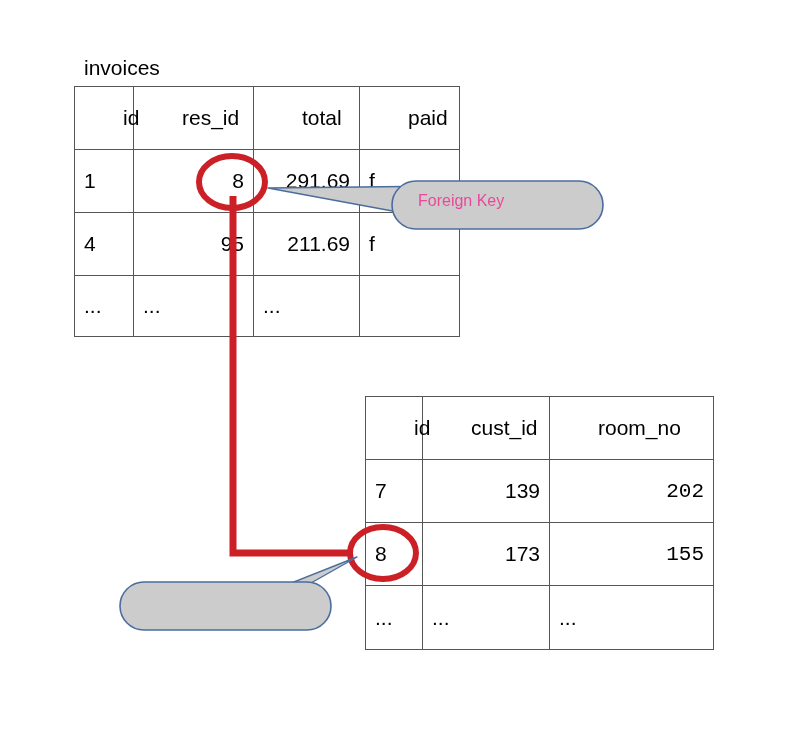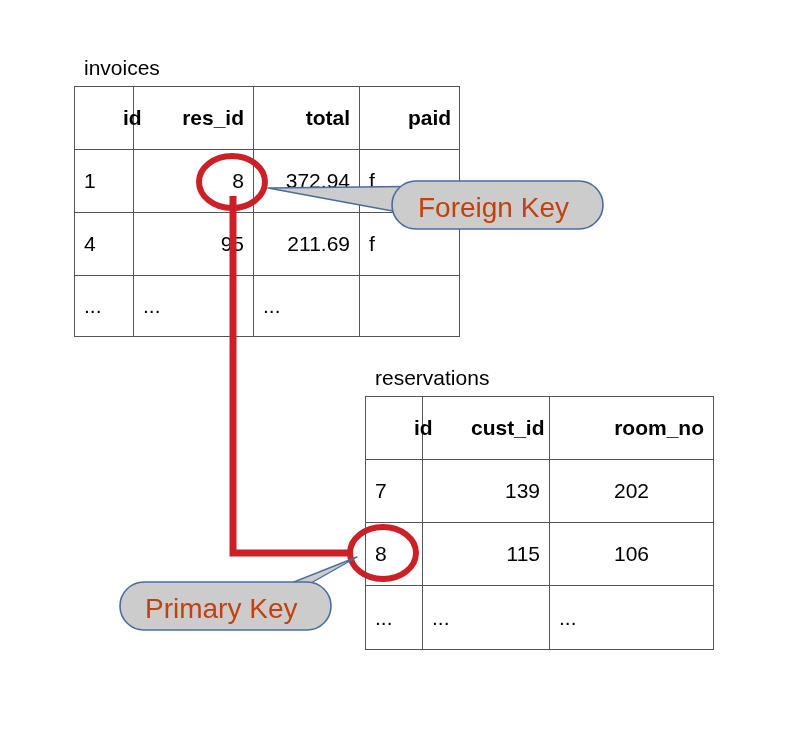--- a/index.html
+++ b/index.html
@@ -30,27 +30,27 @@
   .db-table td, .db-table th {
     border: 1px solid #555555;
     font-size: 21px;
     color: #000000;
     font-weight: normal;
     padding: 0 9px;
     vertical-align: middle;
     background: transparent;
   }
   .db-table th {
-    font-weight: bold;
-    text-align: right;
+    font-weight: normal;
+    text-align: left;
     padding-left: 48px;
   }
   .t-left   { text-align: left; }
   .t-right  { text-align: right; }
-  .t-center { text-align: center; }
+  .t-center { text-align: right; font-family: Liberation Mono, monospace; }
 
   .table-title {
     position: absolute;
     font-size: 21px;
     color: #000000;
     white-space: nowrap;
   }
 
   
   #invoices-title { left: 84px;  top: 56px; }
@@ -75,22 +75,22 @@
   #overlay {
     position: absolute;
     left: 0;
     top: 0;
     width: 794px;
     height: 756px;
     pointer-events: none;
   }
   .callout-text {
     position: absolute;
-    font-size: 28px;
-    color: #c2410c;
+    font-size: 16px;
+    color: #ec4899;
     white-space: nowrap;
   }
   #fk-label { left: 418px; top: 192px; }
   #pk-label { left: 145px; top: 593px; }
 </style>
 </head>
 <body>
 
 <div id="canvas">
 
@@ -108,39 +108,38 @@
         <th class="t-left">id</th>
         <th class="t-left">res_id</th>
         <th class="t-left">total</th>
         <th class="t-left">paid</th>
       </tr>
     </thead>
     <tbody>
       <tr>
         <td class="t-left">1</td>
         <td class="t-right">8</td>
-        <td class="t-right">372.94</td>
+        <td class="t-right">291.69</td>
         <td class="t-left">f</td>
       </tr>
       <tr>
         <td class="t-left">4</td>
         <td class="t-right">95</td>
         <td class="t-right">211.69</td>
         <td class="t-left">f</td>
       </tr>
       <tr class="r-last">
         <td class="t-left">...</td>
         <td class="t-left">...</td>
         <td class="t-left">...</td>
         <td class="t-left"></td>
       </tr>
     </tbody>
   </table>
 
-  <div class="table-title" id="reservations-title">reservations</div>
 
   <table class="db-table" id="reservations-table">
     <colgroup>
       <col class="c-id">
         <col class="c-cust">
         <col class="c-room">
     </colgroup>
     <thead>
       <tr>
         <th class="t-left">id</th>
@@ -149,22 +148,22 @@
       </tr>
     </thead>
     <tbody>
       <tr>
         <td class="t-left">7</td>
         <td class="t-right">139</td>
         <td class="t-center">202</td>
       </tr>
       <tr>
         <td class="t-left">8</td>
-        <td class="t-right">115</td>
-        <td class="t-center">106</td>
+        <td class="t-right">173</td>
+        <td class="t-center">155</td>
       </tr>
       <tr class="r-last">
         <td class="t-left">...</td>
         <td class="t-left">...</td>
         <td class="t-left">...</td>
       </tr>
     </tbody>
   </table>
 
   <svg id="overlay" viewBox="0 0 794 756">
@@ -179,15 +178,14 @@
 
     <rect id="fk-box" x="392" y="181" width="211" height="48" rx="24" ry="24" fill="#cccccc" stroke="#4a6d9e" stroke-width="1.6"></rect>
 
     <path id="pk-tail" d="M 357 557 L 248 600 L 288 596 Z" fill="#cccccc" stroke="#4a6d9e" stroke-width="1.4" stroke-linejoin="round"></path>
 
     <rect id="pk-box" x="120" y="582" width="211" height="48" rx="24" ry="24" fill="#cccccc" stroke="#4a6d9e" stroke-width="1.6"></rect>
   </svg>
 
   <div class="callout-text" id="fk-label">Foreign Key</div>
 
-  <div class="callout-text" id="pk-label">Primary Key</div>
 
 </div>
 
 </body></html>

